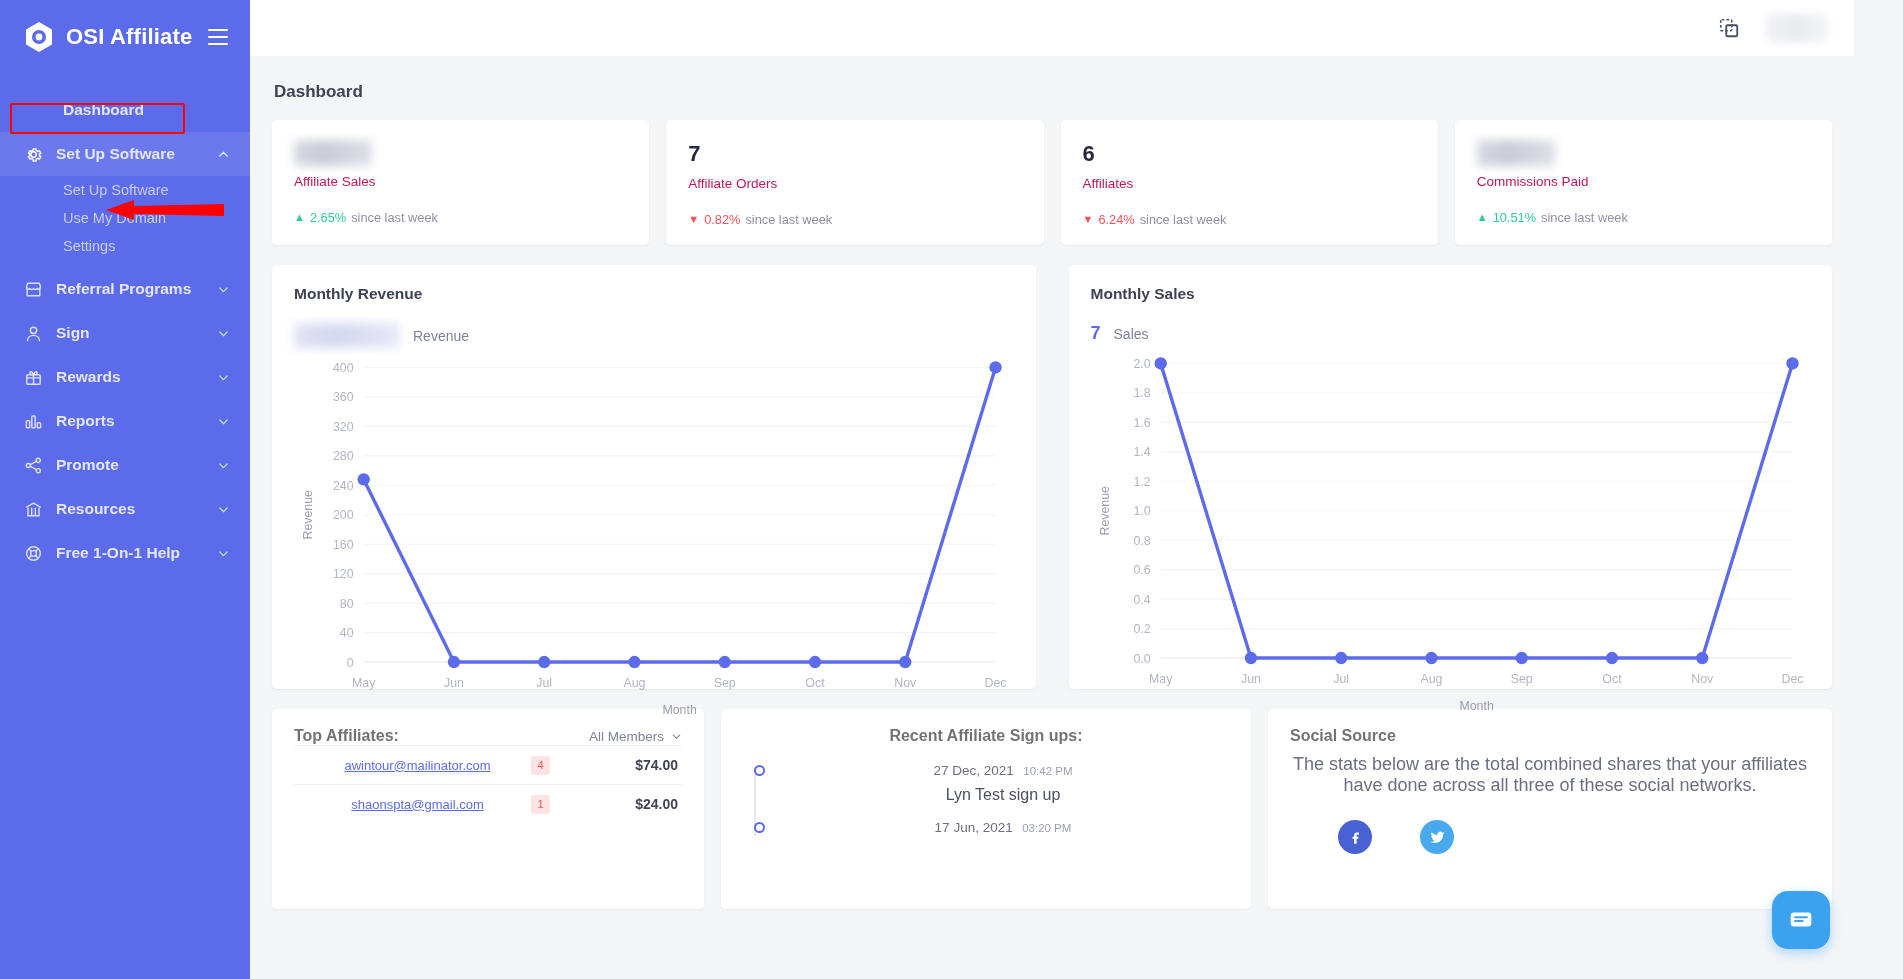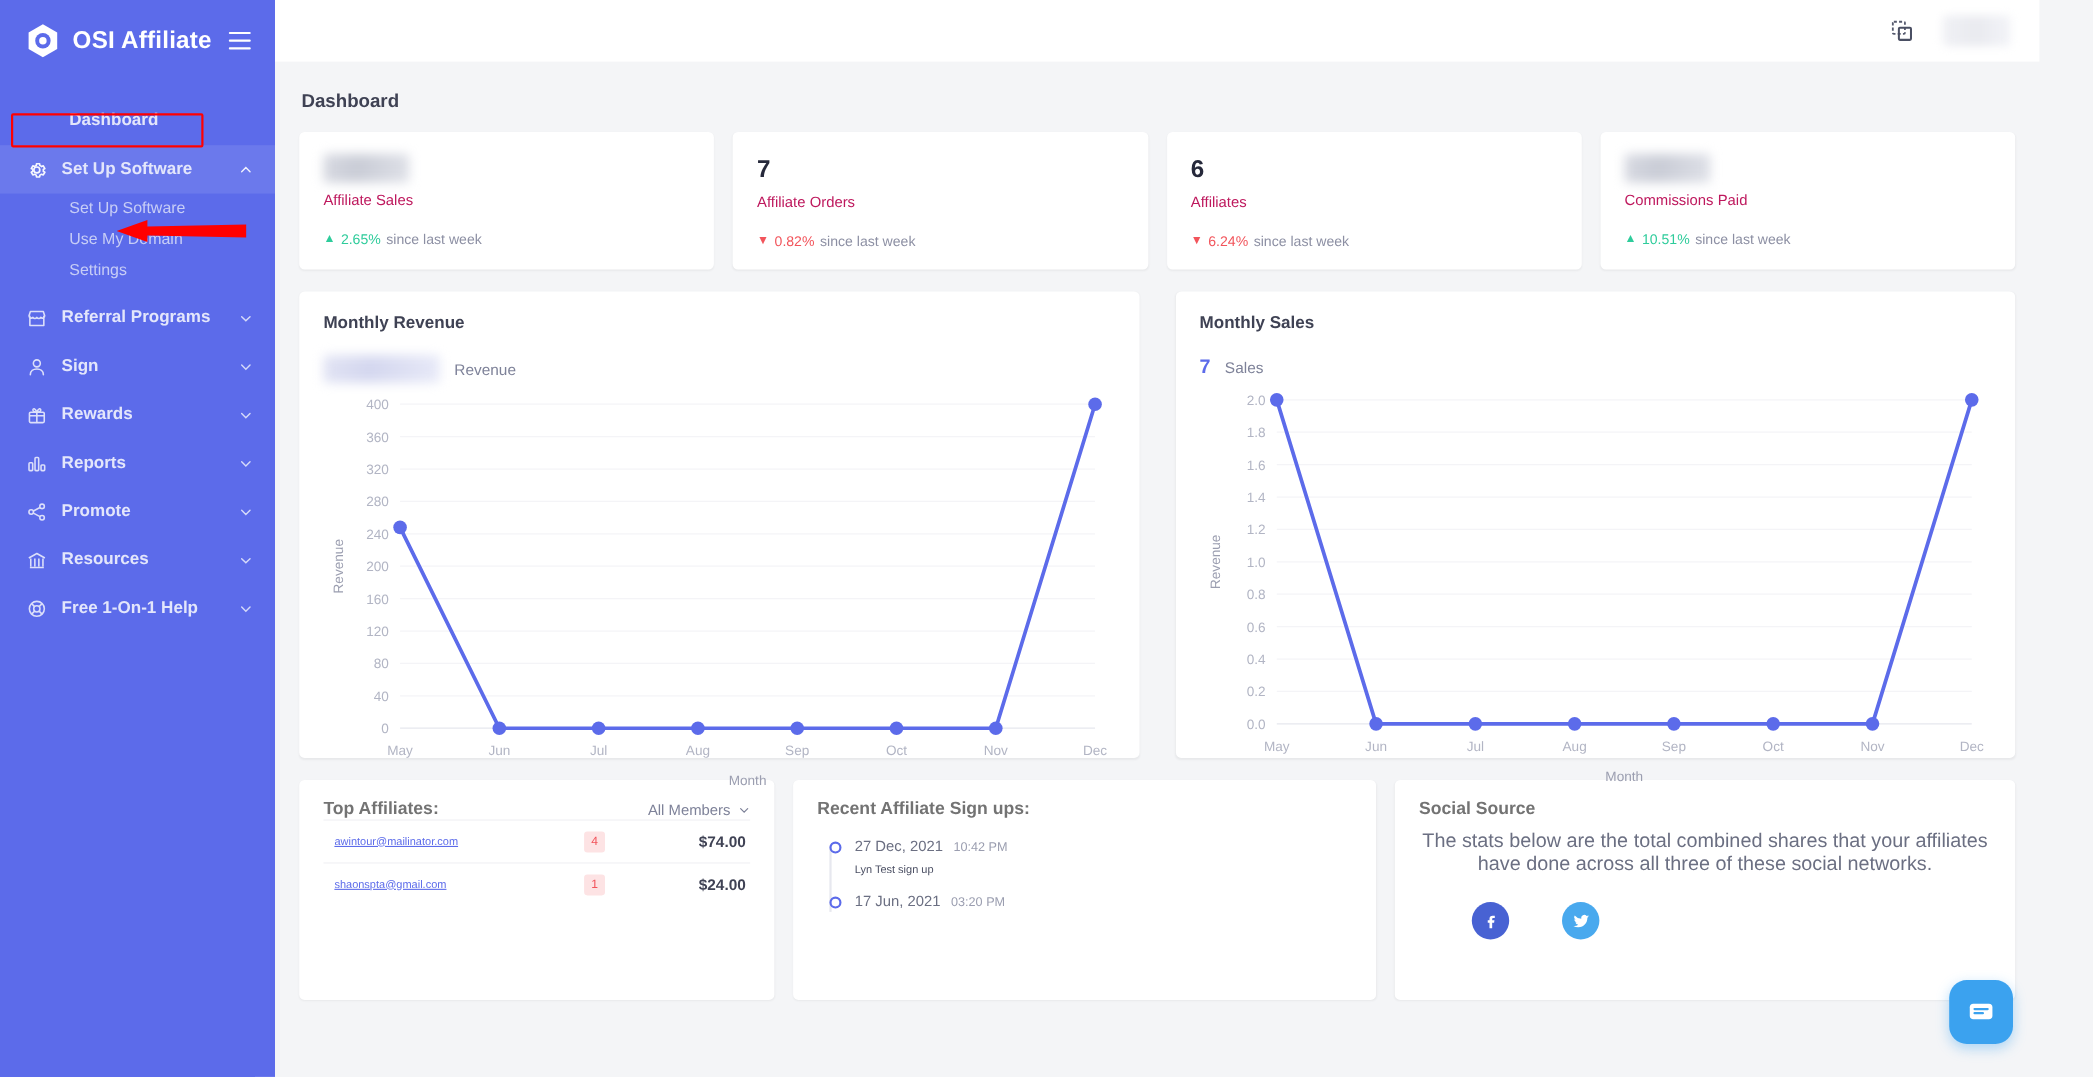--- a/index.html
+++ b/index.html
@@ -128,50 +128,50 @@
   .series-line { stroke: #5c6bea; stroke-width: 3; fill: none; stroke-linejoin: round; stroke-linecap: round; }
   .series-dot { fill: #5c6bea; }
 
   
   .bottom-row { display: flex; gap: 17px; }
   .panel {
     background: #fff; border-radius: 5px; padding: 18px 22px 10px 22px;
     box-shadow: 0 1px 2px rgba(0,0,0,.05); height: 200px; overflow: hidden;
   }
   .panel.p1 { flex: 0 0 432px; }
-  .panel.p2 { flex: 0 0 530px; }
+  .panel.p2 { flex: 0 0 530px; text-align: center; }
   .panel.p3 { flex: 1; }
   .panel-head { display: flex; align-items: center; justify-content: space-between; }
   .panel-title { font-size: 16px; font-weight: bold; color: #737373; }
   .panel-select {
     font-size: 13.5px; color: #7e8299; display: flex; align-items: center; gap: 7px; cursor: pointer;
   }
   .aff-row {
     display: flex; align-items: center; height: 39px;
     border-top: 1px solid #f0f0f4; padding: 0 4px 0 10px;
   }
   .aff-row:first-of-type { margin-top: 12px; }
-  .aff-email { flex: 1; font-size: 10px; color: #5c6bea; text-decoration: underline; cursor: pointer; }
+  .aff-email { flex: 1; font-size: 13px; color: #5c6bea; text-decoration: underline; cursor: pointer; text-align: center; }
   .aff-badge {
     min-width: 19px; height: 19px; border-radius: 3px; background: #fde3e4;
     color: #f2545b; font-size: 11px; display: flex; align-items: center; justify-content: center;
     margin-right: 58px; padding: 0 5px;
   }
   .aff-amt { font-size: 14px; font-weight: bold; color: #3f4254; width: 70px; text-align: right; }
 
   .timeline { margin-top: 16px; position: relative; padding-left: 6px; }
   .tl-line { position: absolute; left: 11px; top: 8px; bottom: 0; width: 1.6px; background: #e7e8ef; }
   .tl-item { position: relative; padding-left: 28px; margin-bottom: 14px; }
   .tl-dot {
     position: absolute; left: 5px; top: 4px; width: 11px; height: 11px;
     border-radius: 50%; border: 2.6px solid #5c6bea; background: #fff;
   }
   .tl-date { font-size: 13.5px; color: #6b6f82; }
   .tl-time { font-size: 11.5px; color: #9b9eb0; margin-left: 5px; }
-  .tl-desc { font-size: 10px; color: #4b4f63; margin-top: 7px; }
+  .tl-desc { font-size: 16px; color: #4b4f63; margin-top: 7px; }
 
   .panel-desc { font-size: 18px; color: #6b6f82; line-height: 21px; margin-top: 9px; text-align: center; }
   .socials { display: flex; gap: 48px; margin-top: 24px; padding-left: 48px; }
   .soc-icon { width: 34px; height: 34px; border-radius: 50%; display: flex; align-items: center; justify-content: center; }
   .soc-fb { background: #4862d3; } .soc-tw { background: #49a9ee; }
 
   .chat-bubble {
     position: absolute; right: 24px; bottom: 30px;
     width: 58px; height: 58px; border-radius: 16px; background: #3ba2ef;
     display: flex; align-items: center; justify-content: center;

